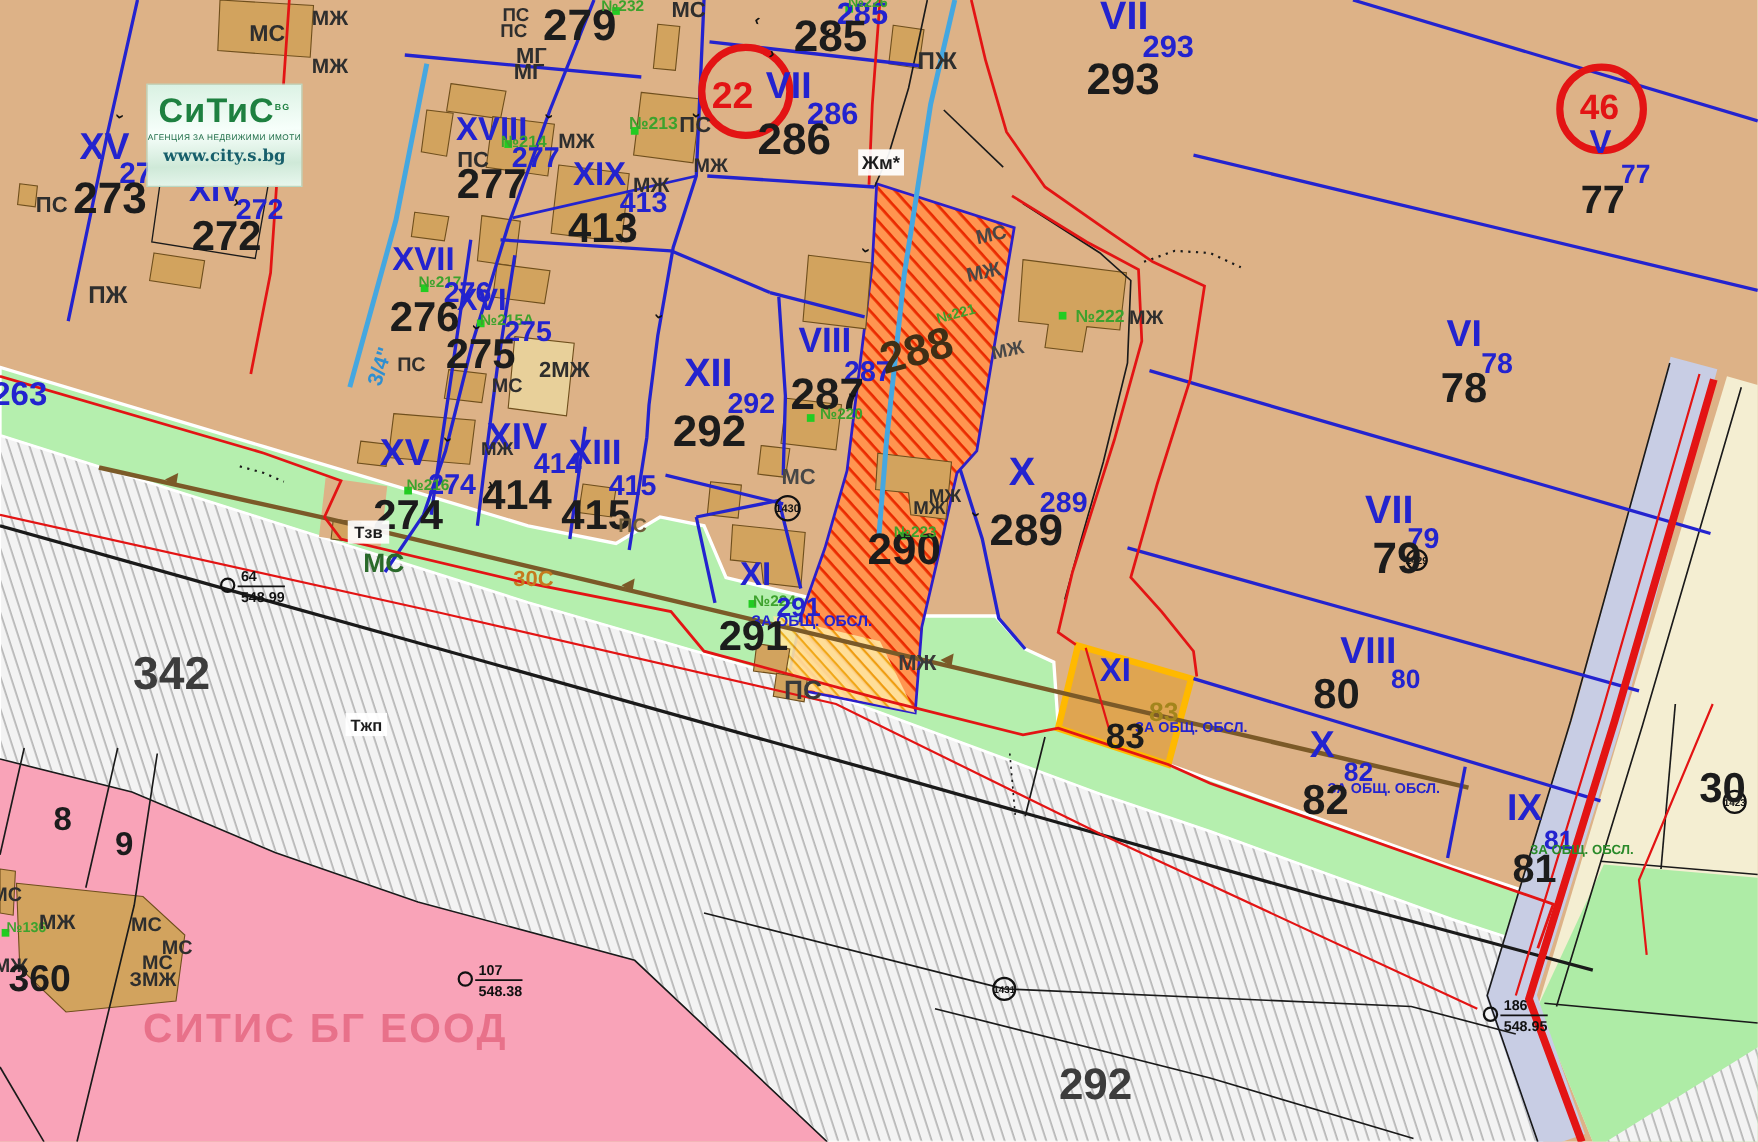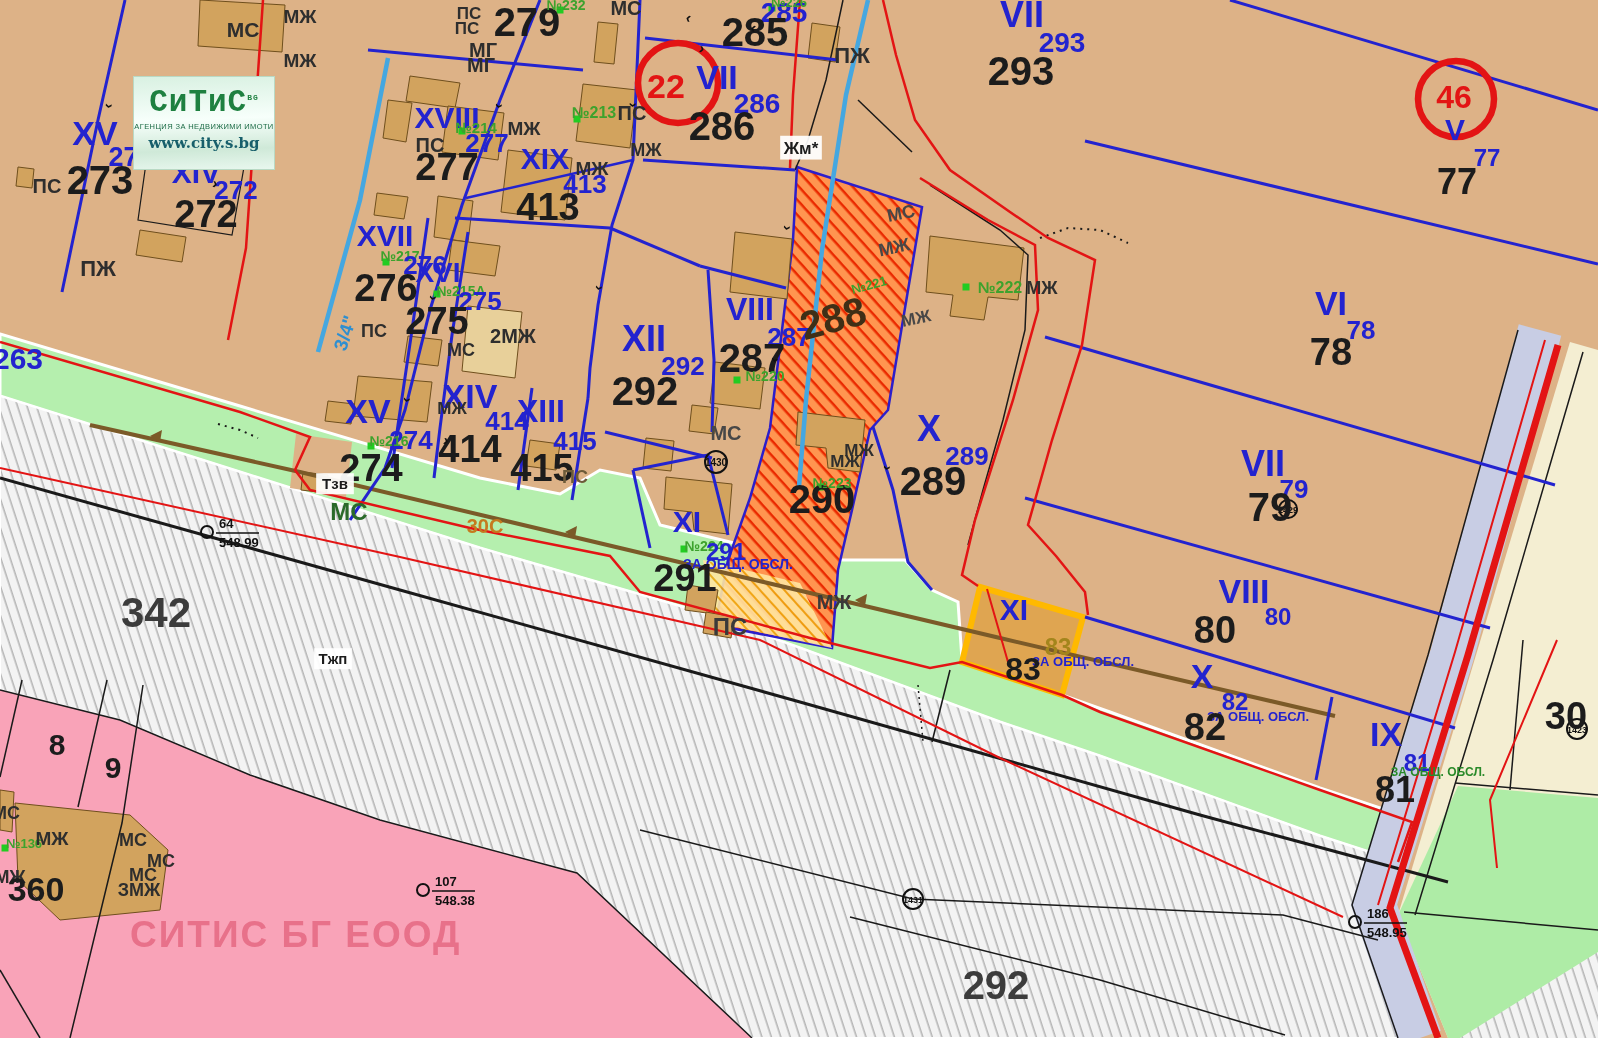--- a/index.html
+++ b/index.html
@@ -3,21 +3,21 @@
 <meta charset="utf-8">
 <style>
   html,body{margin:0;padding:0;background:#fff;}
   #stage{position:relative;width:1598px;height:1038px;overflow:hidden;font-family:"Liberation Sans",sans-serif;}
   svg{position:absolute;left:0;top:0;}
   svg text{font-family:"Liberation Sans",sans-serif;font-weight:bold;}
   
   #logo{position:absolute;left:133px;top:76px;width:142px;height:94px;
         background:linear-gradient(178deg,#d9f1e2 0%,#f7fffb 46%,#cfe9d8 78%,#e8f7ee 100%);
         border:1px solid #b9d9c4;box-sizing:border-box;text-align:center;overflow:hidden;}
-  #logo .brand{font-family:Liberation Mono, monospace;font-weight:bold;color:#1e8040;font-size:31px;line-height:34px;margin-top:4px;letter-spacing:1px;}
+  #logo .brand{font-family:Liberation Sans, sans-serif;font-weight:bold;color:#1e8040;font-size:31px;line-height:34px;margin-top:4px;letter-spacing:1px;}
   #logo .brand sup{font-size:8px;color:#1e8040;}
   #logo .tagline{font-size:7.5px;font-weight:normal;color:#1c6b46;letter-spacing:.4px;margin-top:2px;}
   #logo .url{font-family:"DejaVu Serif",serif;font-size:15px;font-weight:bold;color:#175f6b;margin-top:3px;}
 </style>
 </head>
 <body>
 
 <div id="stage">
 <svg width="1598" height="1038" viewBox="0 0 1598 1038">
   <defs>

